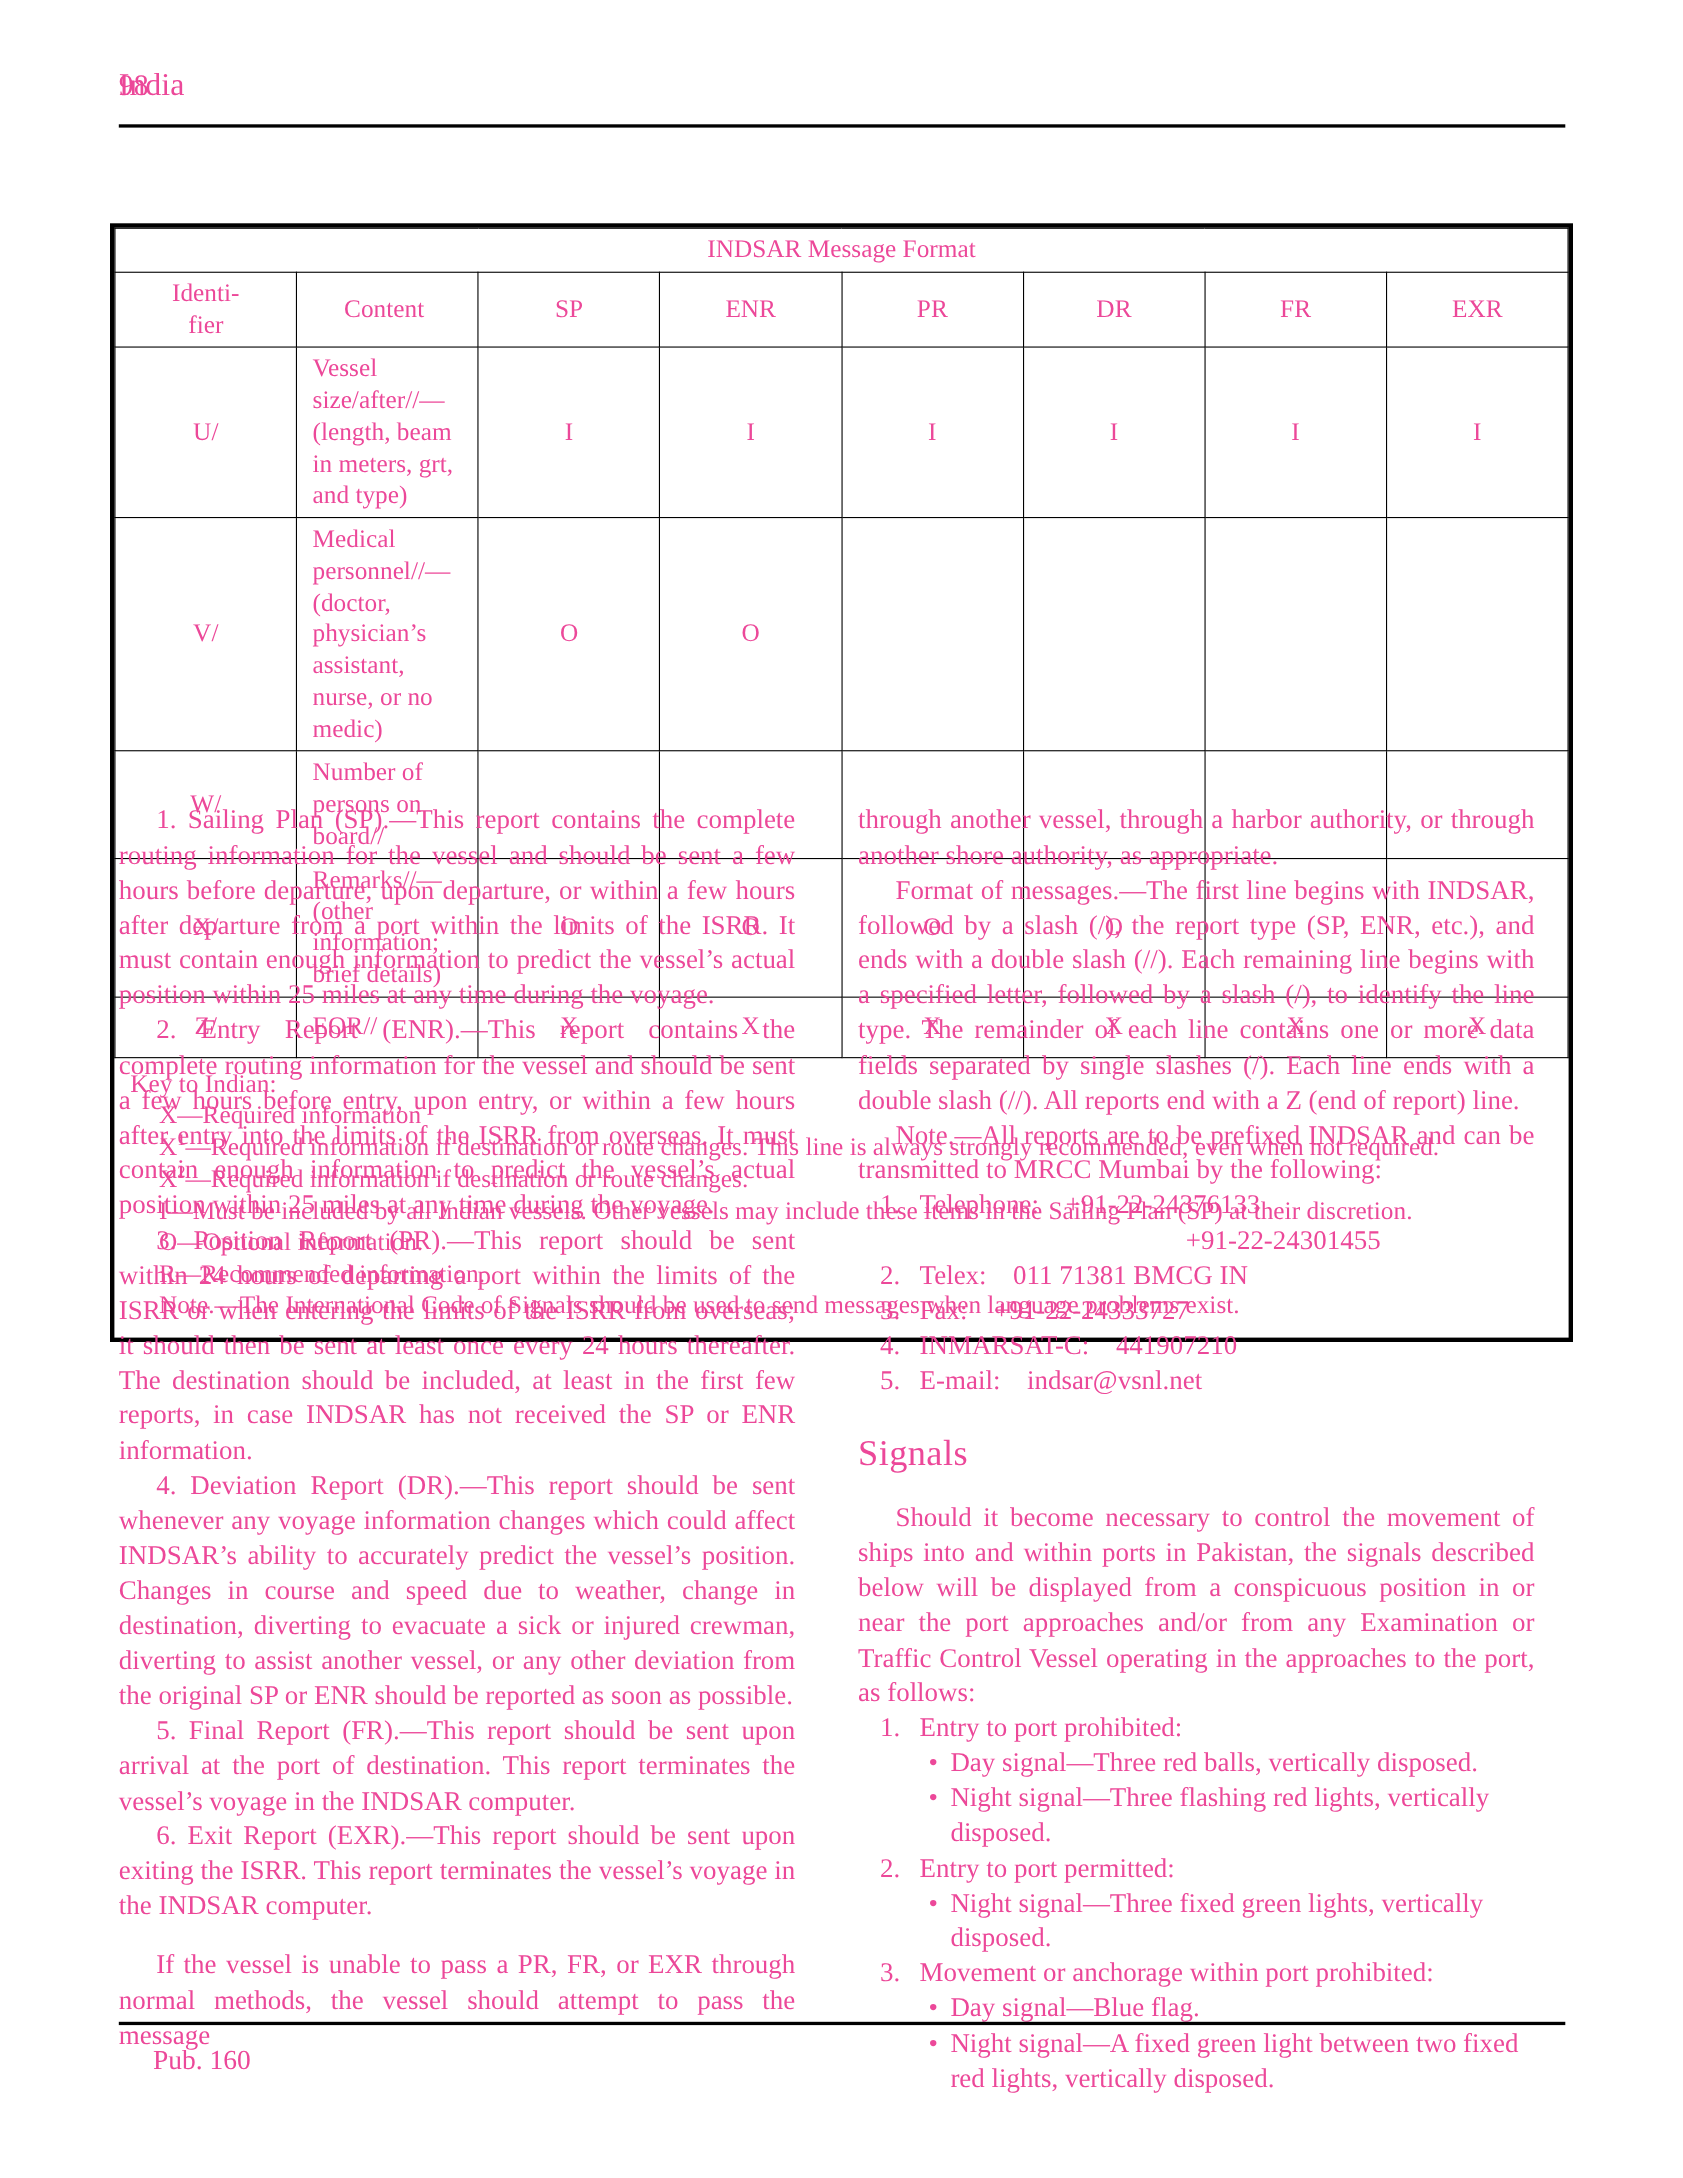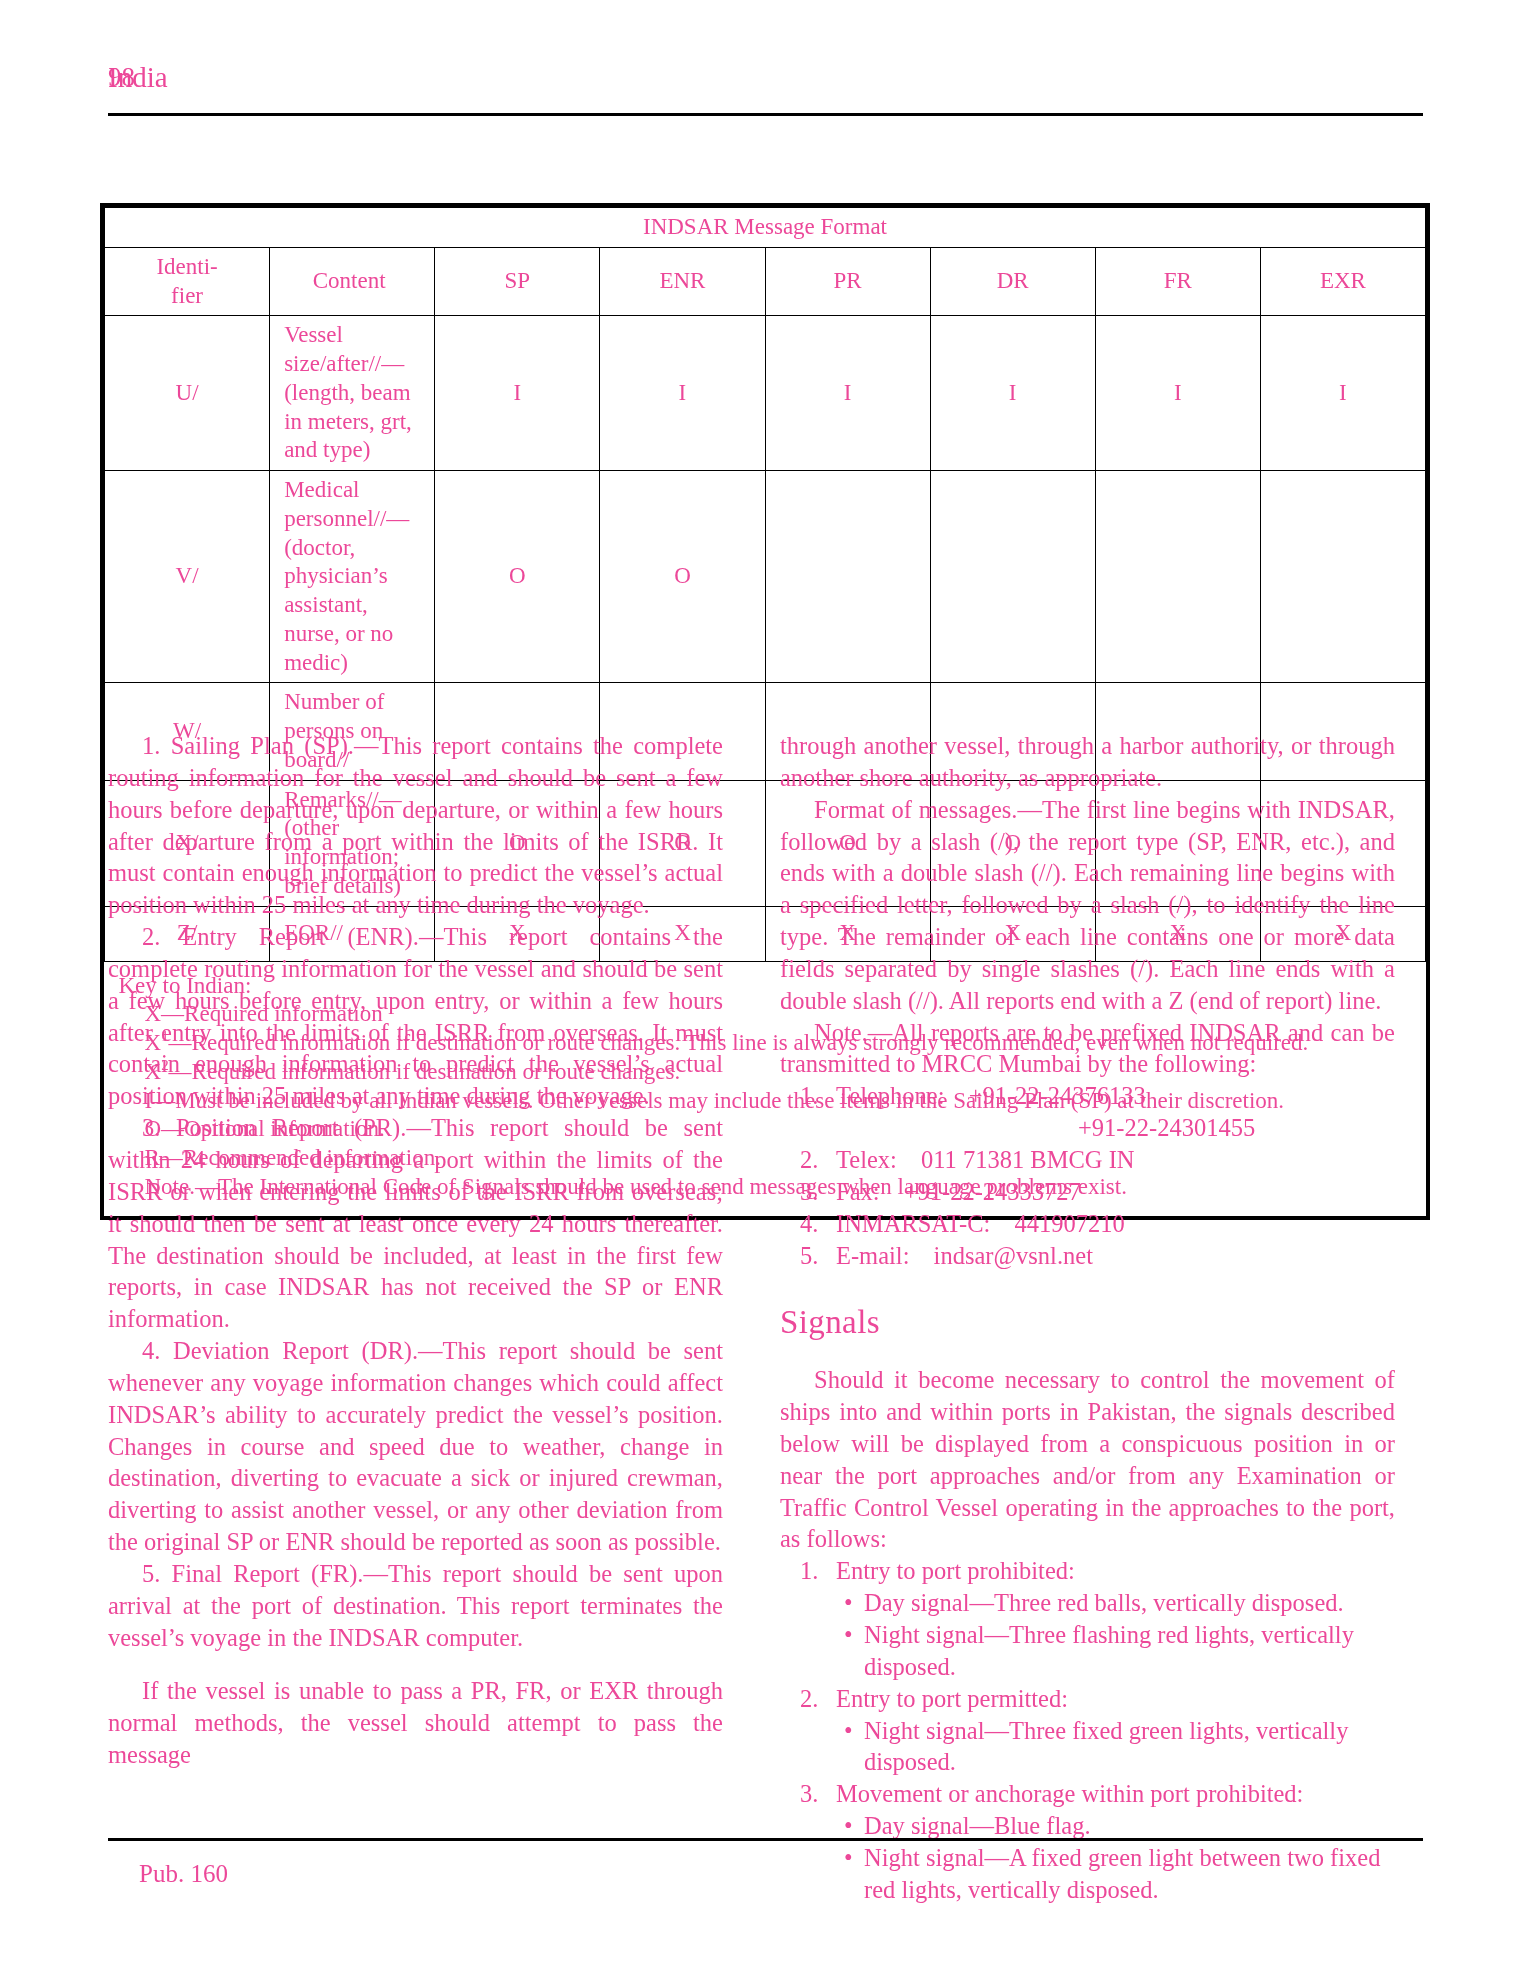--- a/index.html
+++ b/index.html
@@ -302,20 +302,21 @@
   </div>
 
   <div class="columns">
 
     <div class="col left">
       <p>1.  Sailing Plan (SP).—This report contains the complete routing information for the vessel and should be sent a few hours before departure, upon departure, or within a few hours after departure from a port within the limits of the ISRR. It must contain enough information to predict the vessel’s actual position within 25 miles at any time during the voyage.</p>
       <p>2. Entry Report (ENR).—This report contains the complete routing information for the vessel and should be sent a few hours before entry, upon entry, or within a few hours after entry into the limits of the ISRR from overseas. It must contain enough information to predict the vessel’s actual position within 25 miles at any time during the voyage.</p>
       <p>3. Position Report (PR).—This report should be sent within 24 hours of departing a port within the limits of the ISRR or when entering the limits of the ISRR from overseas; it should then be sent at least once every 24 hours thereafter. The destination should be included, at least in the first few reports, in case INDSAR has not received the SP or ENR information.</p>
       <p>4. Deviation Report (DR).—This report should be sent whenever any voyage information changes which could affect INDSAR’s ability to accurately predict the vessel’s position. Changes in course and speed due to weather, change in destination, diverting to evacuate a sick or injured crewman, diverting to assist another vessel, or any other deviation from the original SP or ENR should be reported as soon as possible.</p>
       <p>5. Final Report (FR).—This report should be sent upon arrival at the port of destination. This report terminates the vessel’s voyage in the INDSAR computer.</p>
+      <p>6. Exit Report (EXR).—This report should be sent upon exiting the ISRR. This report terminates the vessel’s voyage in the INDSAR computer.</p>
       <p class="gap">If the vessel is unable to pass a PR, FR, or EXR through normal methods, the vessel should attempt to pass the message</p>
     </div>
 
     <div class="col right">
       <p class="noindent">through another vessel, through a harbor authority, or through another shore authority, as appropriate.</p>
       <p>Format of messages.—The first line begins with INDSAR, followed by a slash (/), the report type (SP, ENR, etc.), and ends with a double slash (//). Each remaining line begins with a specified letter, followed by a slash (/), to identify the line type. The remainder of each line contains one or more data fields separated by single slashes (/). Each line ends with a double slash (//). All reports end with a Z (end of report) line.</p>
       <p>Note.—All reports are to be prefixed INDSAR and can be transmitted to MRCC Mumbai by the following:</p>
 
       <ol class="num-list contact-list">
         <li>

